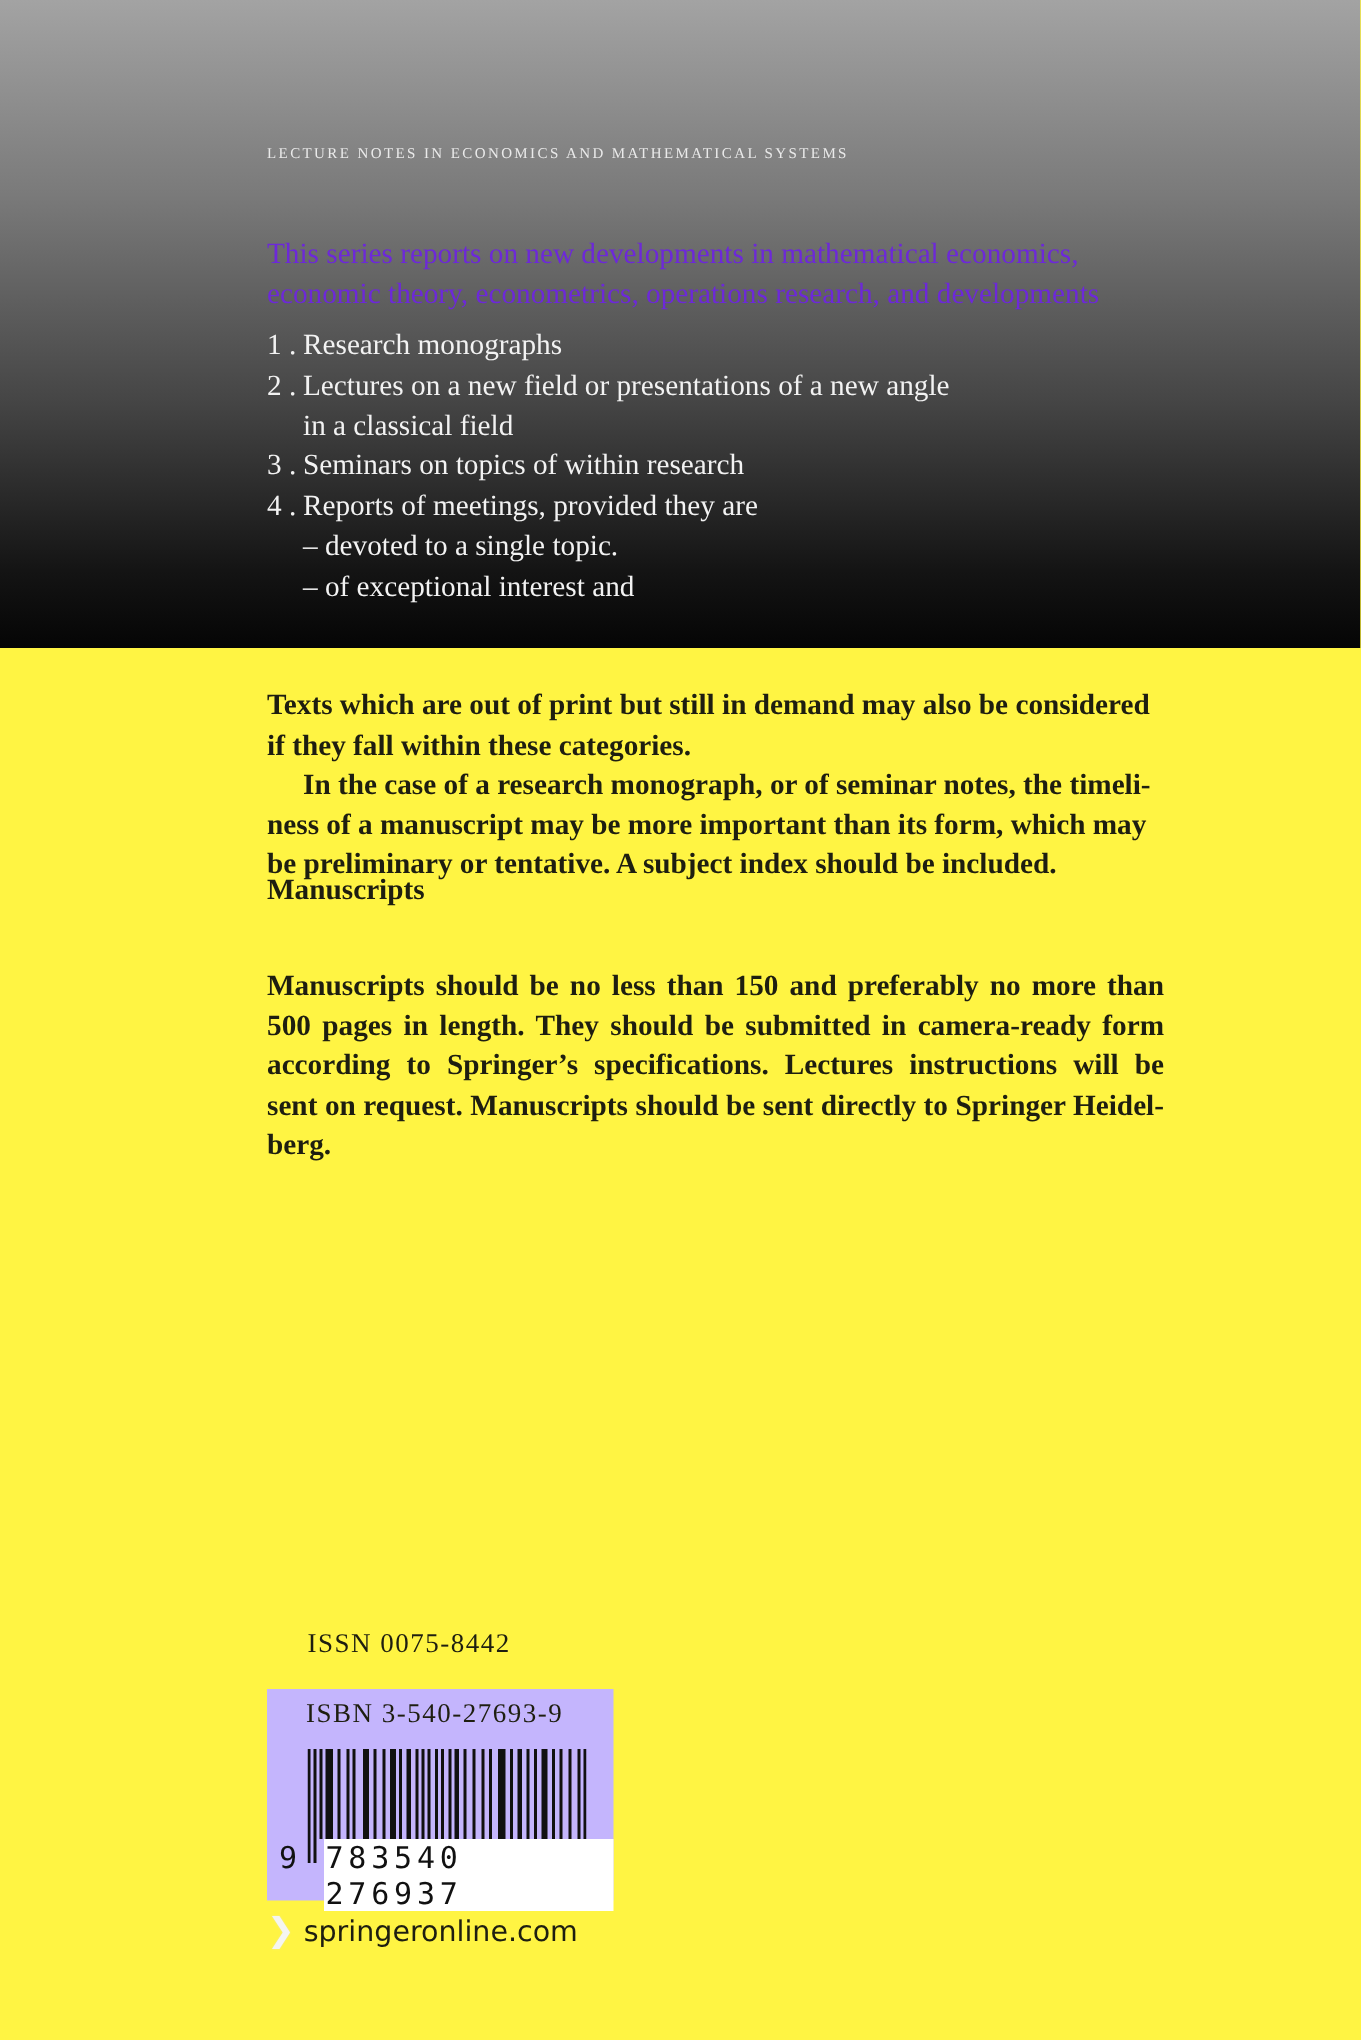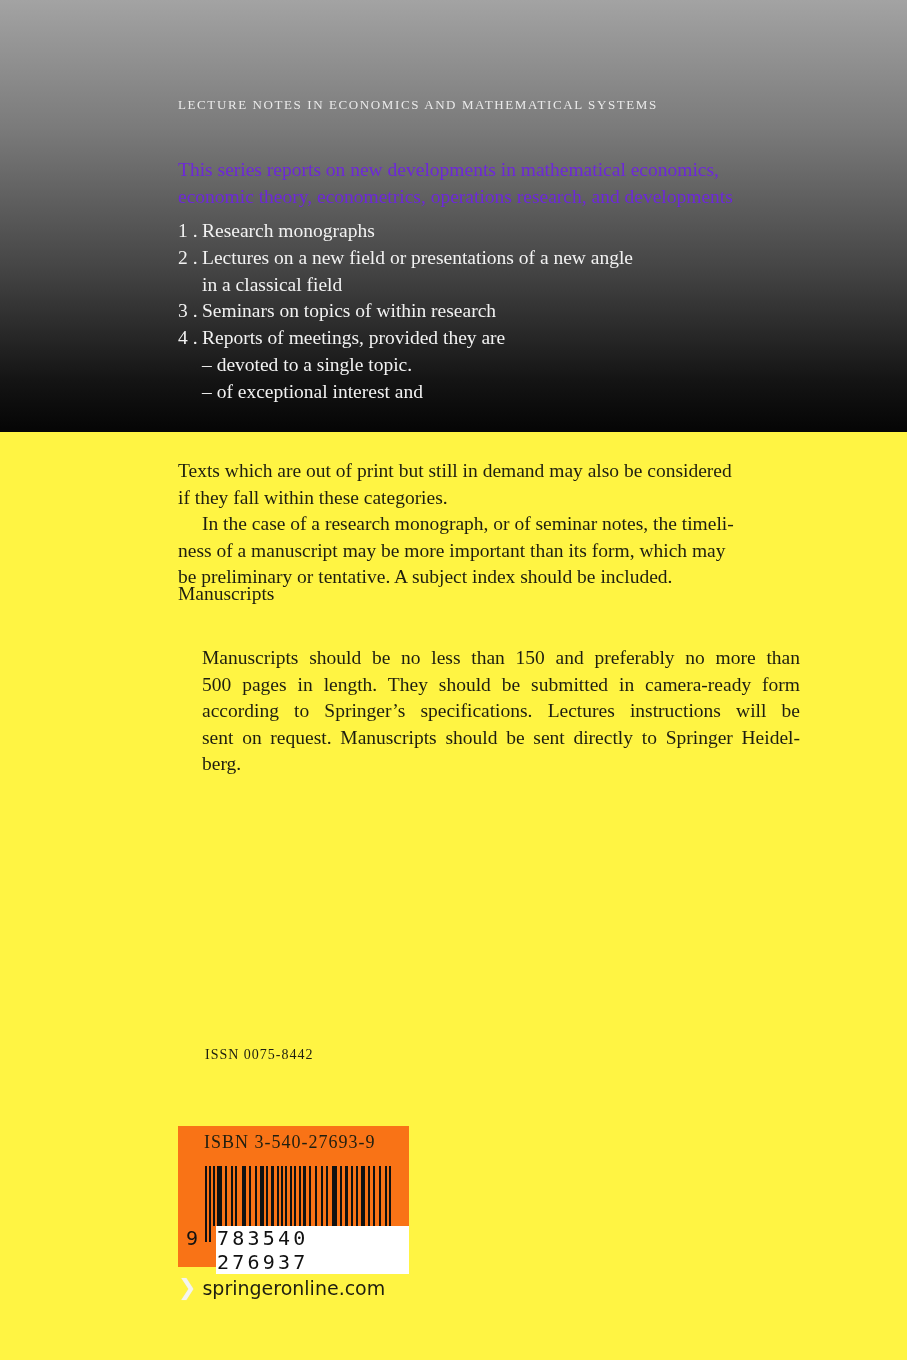--- a/index.html
+++ b/index.html
@@ -12,55 +12,55 @@
     .top-band {
       position: absolute; left: 0; top: 0; width: 907px; height: 432px;
       background: linear-gradient(to bottom, #a3a3a3 0%, #7a7a7a 30%, #454545 62%, #141414 88%, #050505 100%);
     }
     .yellow-band {
       position: absolute; left: 0; top: 432px; width: 907px; height: 928px;
       background: #fff443;
     }
     .series-title {
       position: absolute; left: 178px; top: 97px;
-      font-size: 13px; letter-spacing: 1.6px; color: #eaeaea;
+      font-size: 10px; letter-spacing: 1.6px; color: #eaeaea;
       text-transform: uppercase;
       font-variant: small-caps;
     }
     .intro {
       position: absolute; left: 178px; top: 157px; width: 610px;
       color: #6d28d9; font-size: 19.5px; line-height: 26.5px;
     }
     .intro p { white-space: nowrap; }
     .list {
       position: absolute; left: 178px; top: 218px; width: 560px;
       color: #f2f2f2; font-size: 19.5px; line-height: 26.8px;
     }
     .list .item { display: flex; }
     .list .num { width: 24px; flex: none; }
     .list .txt { flex: 1; }
     .list .cont { padding-left: 24px; }
     .list .sub { padding-left: 24px; }
     .body-text {
       position: absolute; left: 178px; width: 598px;
-      color: #1e1e10; font-size: 19.5px; line-height: 26.6px;
+      color: #1e1e10; font-size: 19.5px; line-height: 26.6px; font-weight: bold;
     }
     .para1 { top: 458px; }
     .para2 { top: 511px; text-indent: 24px; }
     .heading { top: 581px; }
-    .para3 { top: 645px; text-align: justify; margin-left: 24px; }
+    .para3 { top: 645px; text-align: justify; }
     .line { display: block; white-space: nowrap; }
     .justify-line { display: block; text-align: justify; text-align-last: justify; }
     .issn {
-      position: absolute; left: 205px; top: 1047px;
-      font-size: 14px; color: #1e1e10; letter-spacing: 1px;
+      position: absolute; left: 205px; top: 1085px;
+      font-size: 18px; color: #1e1e10; letter-spacing: 1px;
     }
     .barcode-box {
       position: absolute; left: 178px; top: 1126px; width: 231px; height: 141px;
-      background: #f97316;
+      background: #c4b5fd;
     }
     .isbn {
       position: absolute; left: 26px; top: 6px;
       font-size: 18px; color: #1e1e10; letter-spacing: 1px;
     }
     .bars {
       position: absolute; left: 27px; top: 40px; width: 186px; height: 76px;
     }
     .ean-digits {
       position: absolute; left: 8px; top: 100px;

